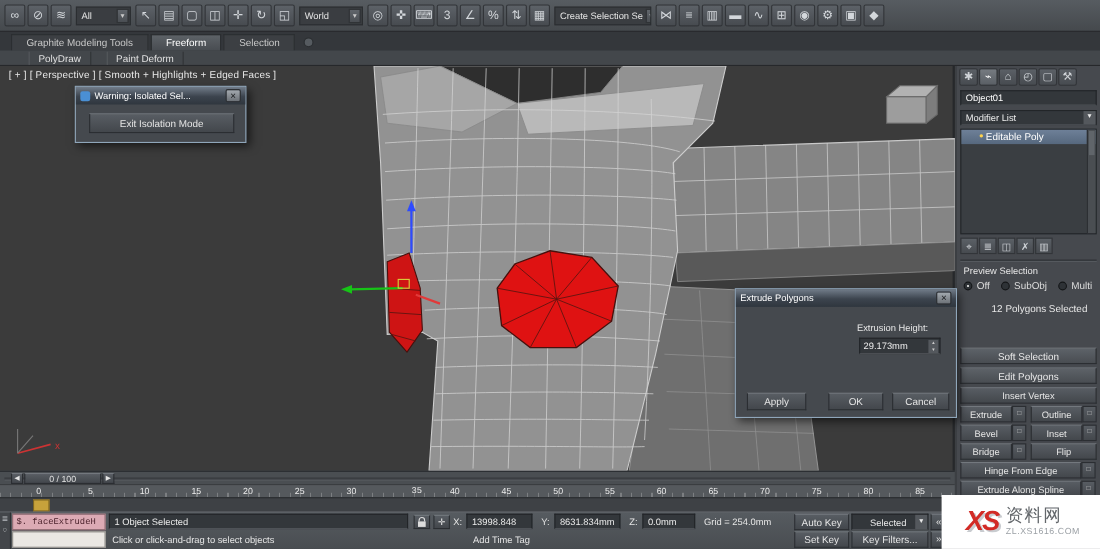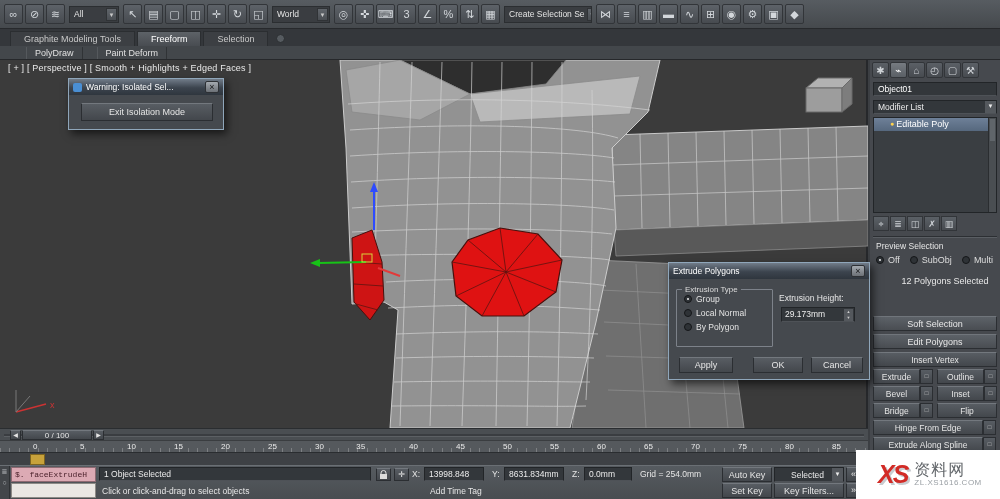--- a/index.html
+++ b/index.html
@@ -265,35 +265,20 @@
     <span class="dlg-close">×</span>
   </div>
   <div class="btn abs" style="left:12px;top:24px;width:132px;height:18px;line-height:17px">Exit Isolation Mode</div>
 </div>
 
 <div class="dlg abs" style="left:668px;top:262px;width:202px;height:118px">
   <div class="dlg-title">
     <span>Extrude Polygons</span>
     <span class="dlg-close">×</span>
   </div>
-  <div class="grp" style="left:7px;top:26px;width:97px;height:58px">
-    <span class="grp-label">Extrusion Type</span>
-    <label class="rrow">
-        <span class="radio on"></span>
-        <span>Group</span>
-      </label>
-    <label class="rrow">
-        <span class="radio"></span>
-        <span>Local Normal</span>
-      </label>
-    <label class="rrow">
-        <span class="radio"></span>
-        <span>By Polygon</span>
-      </label>
-  </div>
   <div class="slabel" style="left:110px;top:30px">Extrusion Height:</div>
   <div class="sunken abs" style="left:112px;top:44px;width:74px;height:15px;line-height:13px;padding-left:3px">
     <span>29.173mm</span>
     <span class="abs" style="right:1px;top:1px;width:9px;height:12px;font-size:4px;line-height:6px;text-align:center;background:#54585d;color:#ccc"><span>▲</span><br><span>▼</span></span>
   </div>
   <div class="btn abs" style="left:10px;top:94px;width:54px;height:16px;line-height:15px">Apply</div>
   <div class="btn abs" style="left:84px;top:94px;width:50px;height:16px;line-height:15px">OK</div>
   <div class="btn abs" style="left:142px;top:94px;width:52px;height:16px;line-height:15px">Cancel</div>
 </div>
 
@@ -375,21 +360,21 @@
   <div class="tsbtn btn" style="left:93px;width:11px">▶</div>
 </div>
 <div id="ruler" class="abs">
     <span class="tick" style="left: 33px;">0</span>
     <span class="tick" style="left: 80px;">5</span>
     <span class="tick" style="left: 127px;">10</span>
     <span class="tick" style="left: 174px;">15</span>
     <span class="tick" style="left: 221px;">20</span>
     <span class="tick" style="left: 268px;">25</span>
     <span class="tick" style="left: 315px;">30</span>
-    <span class="tick" style="left: 356px; font-family: Liberation Mono, monospace;">35</span>
+    <span class="tick" style="left: 374px; font-family: Liberation Mono, monospace;">35</span>
     <span class="tick" style="left: 409px;">40</span>
     <span class="tick" style="left: 456px;">45</span>
     <span class="tick" style="left: 503px;">50</span>
     <span class="tick" style="left: 550px;">55</span>
     <span class="tick" style="left: 597px;">60</span>
     <span class="tick" style="left: 644px;">65</span>
     <span class="tick" style="left: 691px;">70</span>
     <span class="tick" style="left: 738px;">75</span>
     <span class="tick" style="left: 785px;">80</span>
     <span class="tick" style="left: 832px;">85</span>

